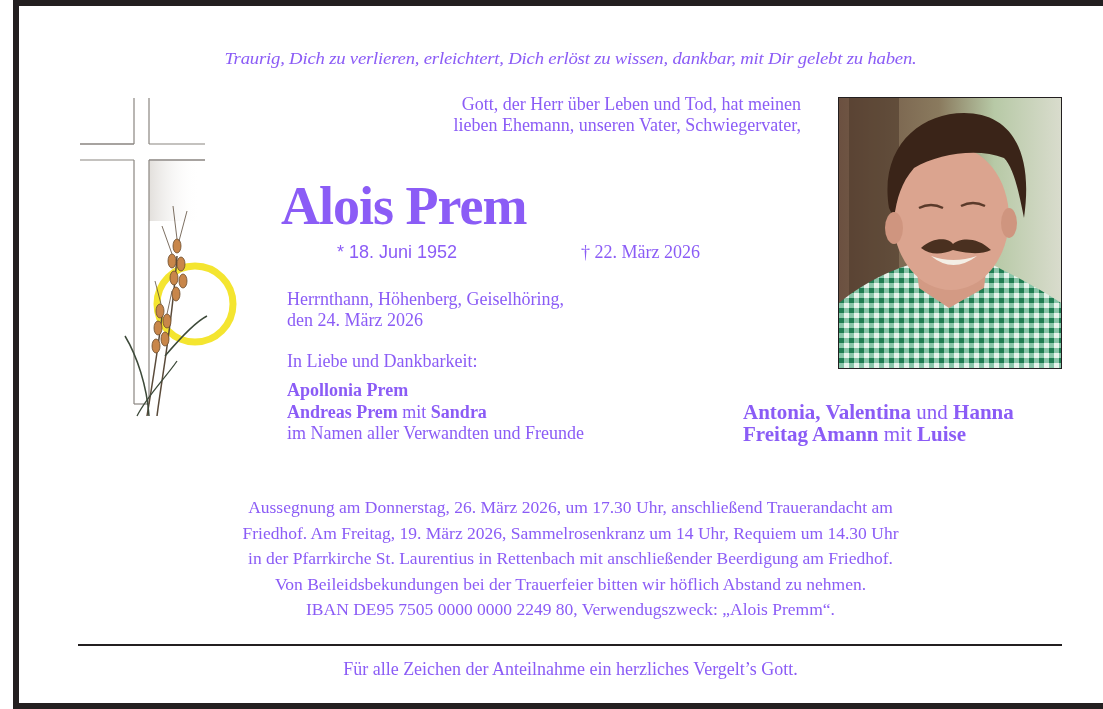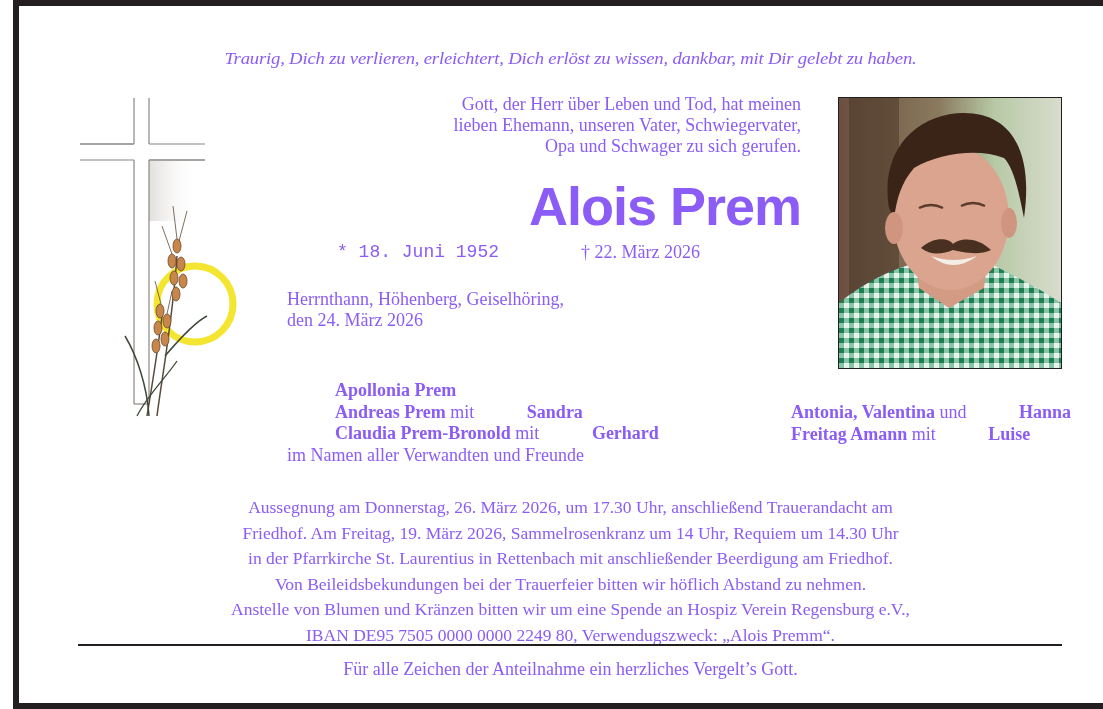--- a/index.html
+++ b/index.html
@@ -22,40 +22,40 @@
       font-style: italic; font-size: 17.5px; letter-spacing: -0.2px;
       font-family: "Liberation Serif", "DejaVu Serif", serif;
       transform: scaleX(1.07); transform-origin: center;
     }
     .intro {
       left: 262px; top: 88px; width: 520px; text-align: right;
       font-size: 18px; line-height: 21px;
       font-family: "Liberation Serif", serif;
     }
     .name {
-      left: 262px; top: 170px; width: 520px; text-align: right;
+      left: 262px; top: 170px; width: 520px; text-align: left;
       font-size: 54px; font-weight: bold; line-height: 60px;
-      font-family: Liberation Sans, sans-serif; letter-spacing: -1px;
-    }
-    .birth { left: 318px; top: 236px; font-size: 18px; font-family: Liberation Mono, monospace; }
+      font-family: Liberation Serif, serif; letter-spacing: -1px;
+    }
+    .birth { left: 318px; top: 236px; font-size: 18px; font-family: Liberation Sans, sans-serif; }
     .death { left: 562px; top: 236px; font-size: 18px; font-family: "Liberation Serif", serif; }
     .place {
       left: 268px; top: 283px; font-size: 18px; line-height: 21px;
       font-family: "Liberation Serif", serif;
     }
     .love { left: 268px; top: 345px; font-size: 18px; font-family: "Liberation Serif", serif; }
     .family {
       left: 268px; top: 374px; font-size: 18px; line-height: 21.5px;
       font-family: "Liberation Serif", serif;
     }
     .family-right {
-      left: 724px; top: 396px; font-size: 18px; line-height: 21.5px;
-      font-family: "Liberation Serif", serif;
-    }
-    .b { font-weight: bold; margin-left: 48px; }
+      left: 724px; top: 396px; font-size: 21px; line-height: 21.5px;
+      font-family: "Liberation Serif", serif;
+    }
+    .b { font-weight: bold; }
     .service {
       left: 55px; top: 486px; width: 993px; text-align: center;
       font-size: 17.5px; line-height: 20.5px;
       font-family: "Liberation Serif", serif;
     }
     .service p { margin: 5px; }
     .service .gap { margin-top: 5px; }
     .divider {
       left: 59px; top: 638px; width: 984px; height: 2px; background: #231f20;
     }
@@ -124,43 +124,40 @@
         <line x1="95" y1="158" x2="85" y2="130"></line>
         <line x1="84" y1="208" x2="78" y2="185"></line>
         <line x1="90" y1="218" x2="95" y2="195"></line>
       </g>
     </svg>
   </div>
 
   <div class="abs intro">
     <div>Gott, der Herr über Leben und Tod, hat meinen</div>
     <div>lieben Ehemann, unseren Vater, Schwiegervater,</div>
-    <div>Opa und Schwager zu sich gerufen.</div>
   </div>
 
   <div class="abs name">Alois Prem</div>
 
   <div class="abs birth">* 18. Juni 1952</div>
   <div class="abs death">† 22. März 2026</div>
 
   <div class="abs place">
     <div>Herrnthann, Höhenberg, Geiselhöring,</div>
     <div>den 24. März 2026</div>
   </div>
 
+  <div class="abs love">In Liebe und Dankbarkeit:</div>
 
   <div class="abs family">
     <div>
       <span class="b">Apollonia Prem</span>
     </div>
     <div>
       <span class="b">Andreas Prem</span><span style="white-space:pre"> mit </span><span class="b">Sandra</span>
-    </div>
-    <div>
-      <span class="b">Claudia Prem-Bronold</span><span style="white-space:pre"> mit </span><span class="b">Gerhard</span>
     </div>
     <div>im Namen aller Verwandten und Freunde</div>
   </div>
 
   <div class="abs family-right">
     <div>
       <span class="b">Antonia, Valentina</span><span style="white-space:pre"> und </span><span class="b">Hanna</span>
     </div>
     <div>
       <span class="b">Freitag Amann</span><span style="white-space:pre"> mit </span><span class="b">Luise</span>
@@ -204,21 +201,20 @@
 
       <path d="M92 158 Q 114 176 138 158 Q 114 166 92 158 Z" fill="#f4efe6"></path>
     </svg>
   </div>
 
   <div class="abs service">
     <p>Aussegnung am Donnerstag, 26. März 2026, um 17.30 Uhr, anschließend Trauerandacht am</p>
     <p>Friedhof. Am Freitag, 19. März 2026, Sammelrosenkranz um 14 Uhr, Requiem um 14.30 Uhr</p>
     <p>in der Pfarrkirche St. Laurentius in Rettenbach mit anschließender Beerdigung am Friedhof.</p>
     <p class="gap">Von Beileidsbekundungen bei der Trauerfeier bitten wir höflich Abstand zu nehmen.</p>
-    <p class="gap">Anstelle von Blumen und Kränzen bitten wir um eine Spende an Hospiz Verein Regensburg e.V.,</p>
     <p>IBAN DE95 7505 0000 0000 2249 80, Verwendugszweck: „Alois Premm“.</p>
   </div>
 
   <div class="abs divider"></div>
 
   <div class="abs closing">Für alle Zeichen der Anteilnahme ein herzliches Vergelt’s Gott.</div>
 
 </div>
 
 </body></html>

